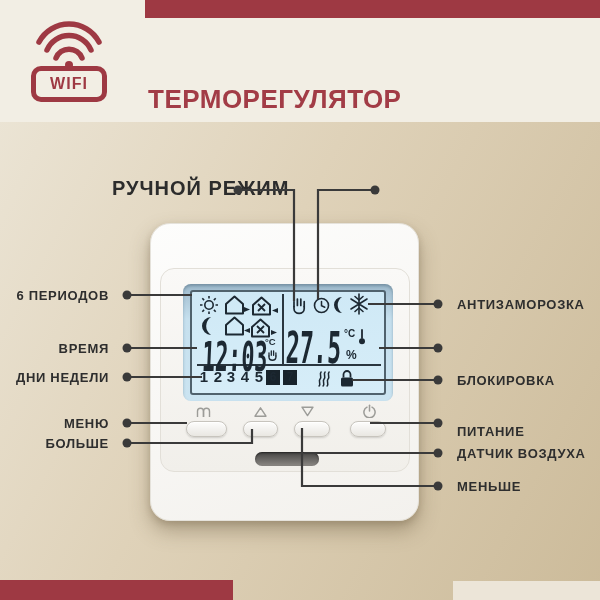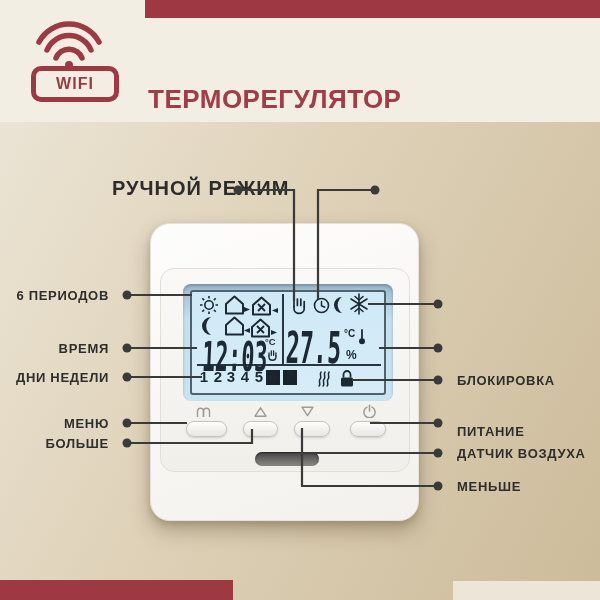--- a/index.html
+++ b/index.html
@@ -8,21 +8,21 @@
     position:relative;width:600px;height:600px;overflow:hidden;
     background:linear-gradient(118deg,#EDE7D9 0%,#DFD2B9 45%,#CCBB9A 100%);
     font-family:"Liberation Sans",sans-serif;
   }
   .abs{position:absolute;}
   
   .header-band{left:0;top:0;width:600px;height:122px;background:#F2EEE4;}
   .top-red-bar{left:145px;top:0;width:455px;height:18px;background:#9E3943;}
   .title-line{left:148px;color:#A23C46;font-weight:bold;font-size:26px;letter-spacing:.5px;white-space:nowrap;}
   .wifi-badge{
-    left:31px;top:66px;width:88px;height:36px;border:5px solid #9E3943;border-radius:10px;
+    left:31px;top:66px;width:76px;height:36px;border:5px solid #9E3943;border-radius:10px;
     display:flex;align-items:center;justify-content:center;
     color:#9E3943;font-weight:bold;font-size:16px;letter-spacing:1px;
   }
   
   .mode-label{top:177px;font-size:20px;font-weight:bold;color:#2C2C2C;letter-spacing:1px;white-space:nowrap;}
   
   .callout{font-size:13px;font-weight:bold;color:#2E2E2E;letter-spacing:.7px;white-space:nowrap;z-index:45;}
   
   .plate{
     left:150px;top:223px;width:269px;height:298px;border-radius:20px;
@@ -252,20 +252,21 @@
         <circle cx="438" cy="486" r="4.5"></circle>
     </g>
   </svg>
 
   <div class="abs callout" style="right:491px;top:288px;">6 ПЕРИОДОВ</div>
   <div class="abs callout" style="right:491px;top:341px;">ВРЕМЯ</div>
   <div class="abs callout" style="right:491px;top:370px;">ДНИ НЕДЕЛИ</div>
   <div class="abs callout" style="right:491px;top:416px;text-align:center;">МЕНЮ</div>
   <div class="abs callout" style="right:491px;top:436px;">БОЛЬШЕ</div>
 
+  <div class="abs callout" style="left:457px;top:297px;">АНТИЗАМОРОЗКА</div>
   <div class="abs callout" style="left:457px;top:373px;">БЛОКИРОВКА</div>
   <div class="abs callout" style="left:457px;top:416px;margin-top:8px;">ПИТАНИЕ</div>
   <div class="abs callout" style="left:457px;top:446px;">ДАТЧИК ВОЗДУХА</div>
   <div class="abs callout" style="left:457px;top:479px;">МЕНЬШЕ</div>
 
   <div class="abs bottom-red-bar"></div>
   <div class="abs bottom-light-box"></div>
 
 </div>
 

